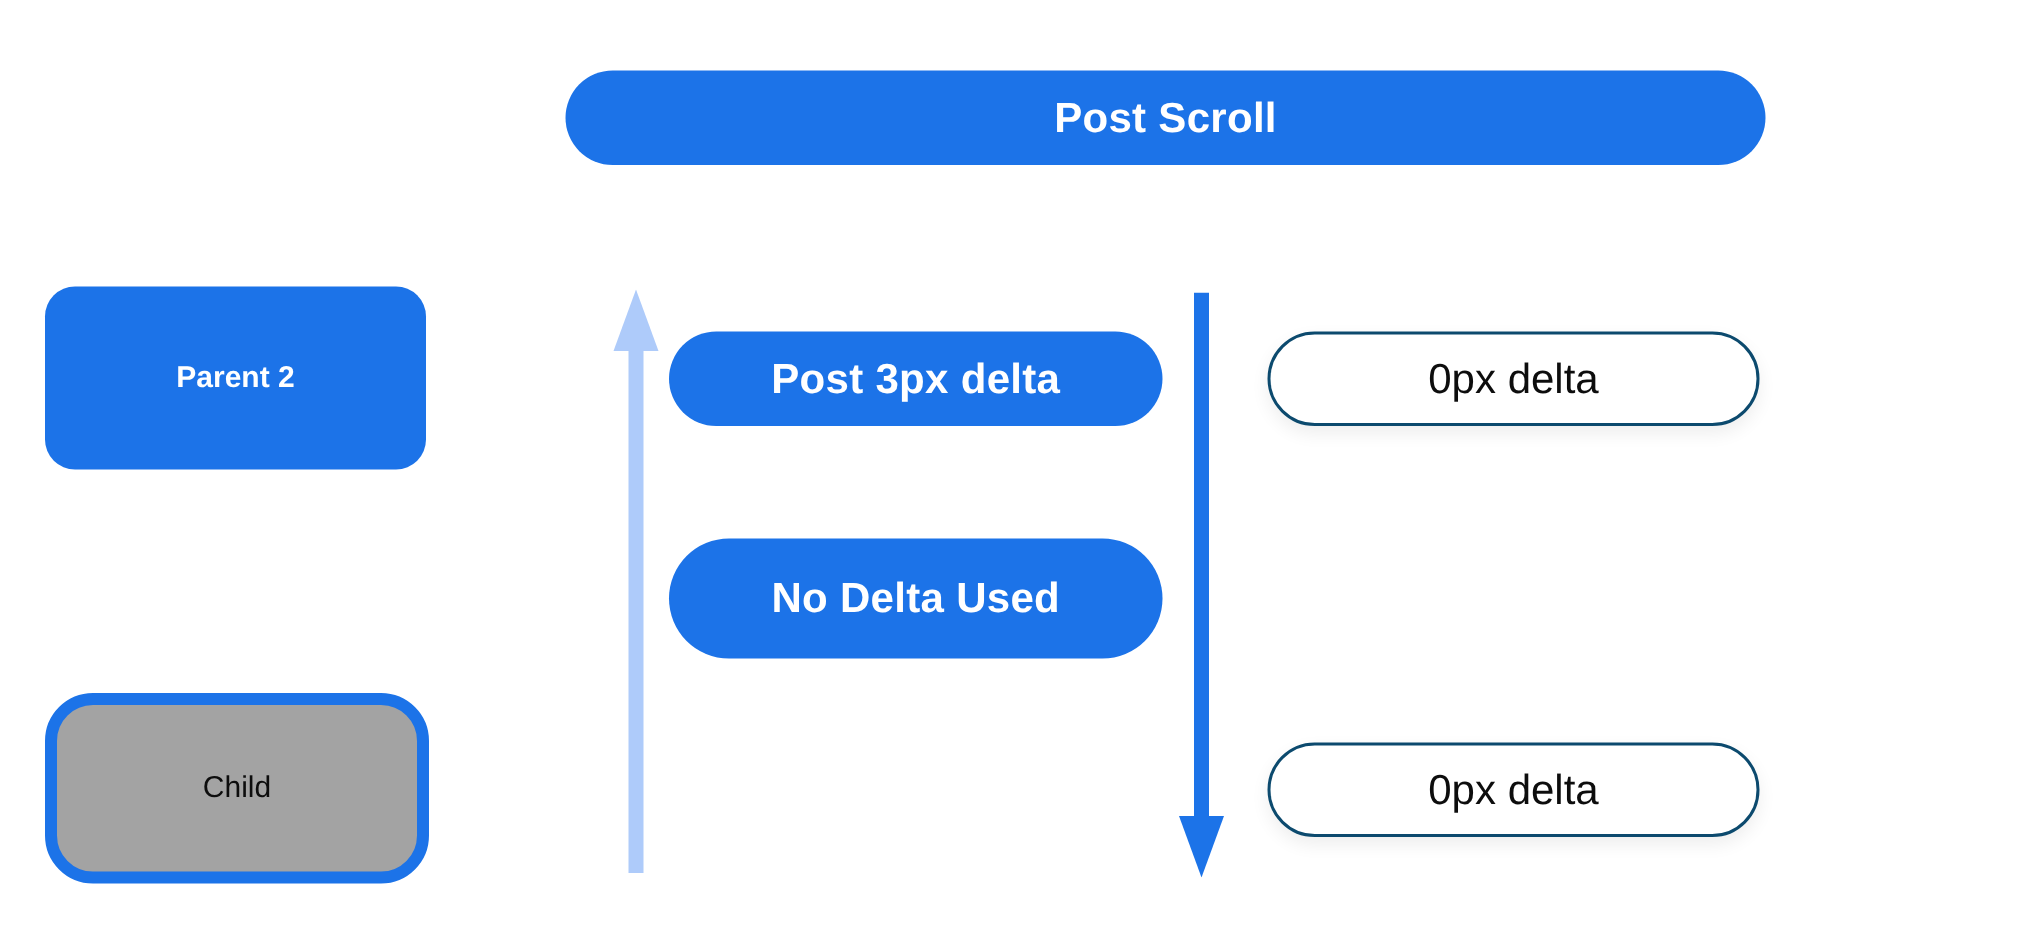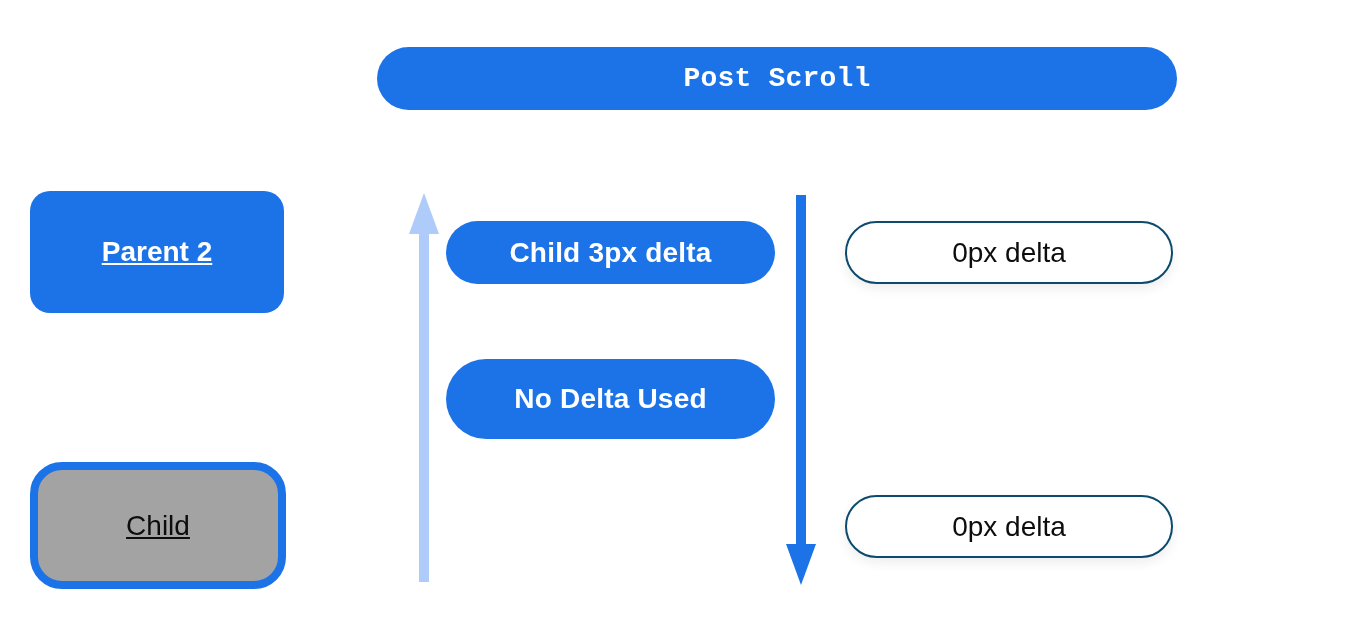--- a/index.html
+++ b/index.html
@@ -43,22 +43,21 @@
     font-weight: 500;
     font-size: 28px;
   }
 
   
   .node {
     border-radius: 20px;
     display: flex;
     align-items: center;
     justify-content: center;
-    font-size: 28px;
-    text-decoration: underline;
+    font-size: 20px;
   }
   .node-filled {
     background: #1c73e8;
     color: #ffffff;
     font-weight: 700;
   }
   .node-outlined {
     background: #a3a3a3;
     color: #0d0d0d;
     border: 8px solid #1c73e8;
@@ -66,38 +65,38 @@
     font-weight: 500;
   }
 
   .arrow-svg { display: block; }
 </style>
 </head>
 <body>
 
 <div class="canvas">
 
-  <div class="abs pill-blue" style="left:377px; top:47px; width:800px; height:63px;font-family:Liberation Mono, monospace;">Post Scroll</div>
+  <div class="abs pill-blue" style="left:377px; top:47px; width:800px; height:63px;">Post Scroll</div>
 
   <div class="abs node node-filled" style="left:30px; top:191px; width:254px; height:122px;">Parent 2</div>
 
 
   <div class="abs node node-outlined" style="left:30px; top:462px; width:256px; height:127px;">Child</div>
 
   <svg class="abs arrow-svg" style="left:408px; top:193px;" width="32" height="390" viewBox="0 0 32 390">
     <polygon points="16,0 1,41 31,41" fill="#aecbfa"></polygon>
     <rect x="11" y="38" width="10" height="351" fill="#aecbfa"></rect>
   </svg>
 
   <svg class="abs arrow-svg" style="left:785px; top:195px;" width="32" height="390" viewBox="0 0 32 390">
     <rect x="11" y="0" width="10" height="353" fill="#1c73e8"></rect>
     <polygon points="16,390 1,349 31,349" fill="#1c73e8"></polygon>
   </svg>
 
-  <div class="abs pill-blue" style="left:446px; top:221px; width:329px; height:63px;">Child 3px delta</div>
+  <div class="abs pill-blue" style="left:446px; top:221px; width:329px; height:63px;">Post 3px delta</div>
 
   <div class="abs pill-blue" style="left:446px; top:359px; width:329px; height:80px;">No Delta Used</div>
 
   <div class="abs pill-white" style="left:845px; top:221px; width:328px; height:63px;">0px delta</div>
 
   <div class="abs pill-white" style="left:845px; top:495px; width:328px; height:63px;">0px delta</div>
 
 </div>
 
 </body></html>

